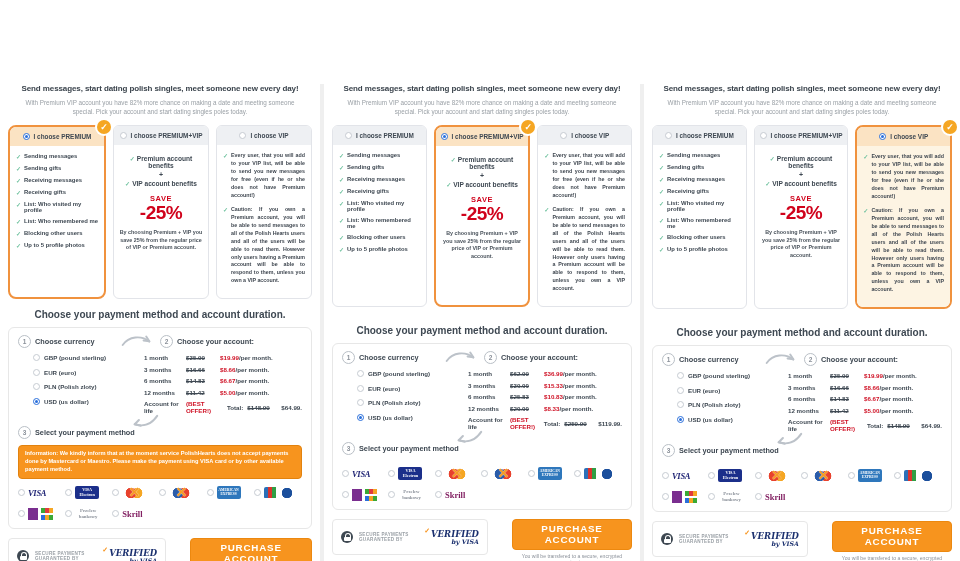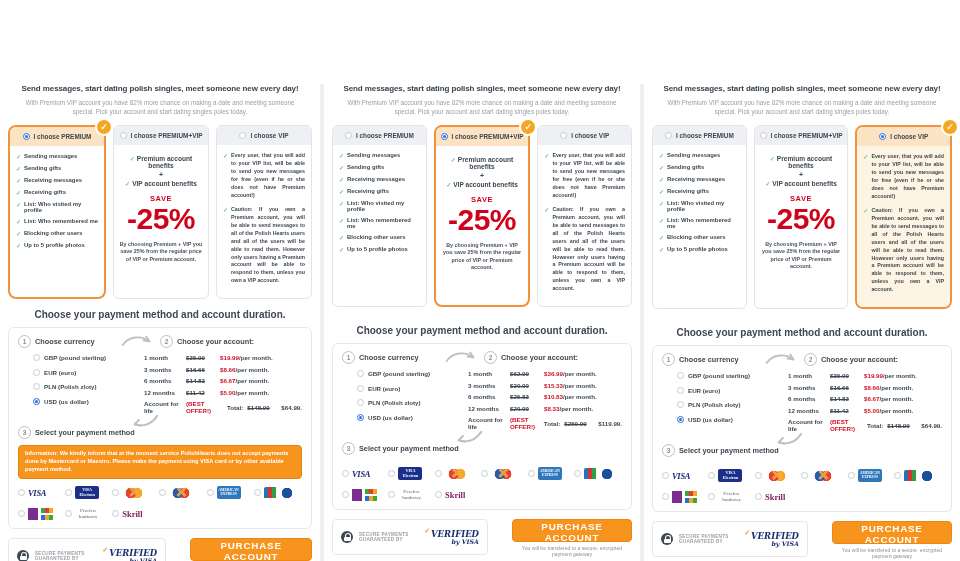--- a/index.html
+++ b/index.html
@@ -29,21 +29,21 @@
   .sel .r{border-color:#2a6fdb;}
   .sel .r::after{content:"";position:absolute;left:1px;top:1px;right:1px;bottom:1px;background:#2a6fdb;border-radius:50%;}
 
   .feat{display:flex;gap:3px;align-items:flex-start;margin-bottom:5px;font-size:5.9px;font-weight:600;}
   .ck{color:#72c3a1;font-size:6px;font-weight:700;flex:none;}
   .combo-b{text-align:center;padding:8px 5px;}
   .combo-line{font-size:6.6px;font-weight:700;margin:2px 0;}
   .combo-line .ck{margin-right:2px;}
   .plus{font-size:7px;font-weight:700;margin:1px 0;}
   .save-l{color:#d0021b;font-size:7.5px;font-weight:800;margin-top:7px;letter-spacing:0.5px;}
-  .save-v{color:#d0021b;font-size:30px;font-weight:800;line-height:1.05;letter-spacing:-0.5px;}
+  .save-v{color:#d0021b;font-size:19px;font-weight:800;line-height:1.05;letter-spacing:-0.5px;}
   .combo-note{font-size:5.4px;font-weight:600;margin-top:6px;line-height:1.4;color:#4a535c;}
   .vip-b{padding:7px 6px;}
   .vip-p{display:flex;gap:3px;margin-bottom:6px;}
   .vip-p p{margin:0;font-size:5.3px;line-height:1.5;text-align:justify;font-weight:600;color:#3f4750;}
 
   
   .pay-head{font-size:10px;font-weight:700;text-align:center;margin:10px 0 7px;white-space:nowrap;}
   .panel+.panel .pay-head{margin-top:18px;}
   .box{border:1px solid #e7e7e7;border-radius:6px;background:#fff;padding:7px 9px;position:relative;}
   .heads{display:flex;align-items:flex-start;margin-bottom:6px;}
@@ -107,21 +107,21 @@
   .lockc::before{content:"";position:absolute;top:2px;left:3.5px;width:4px;height:4px;border:1px solid #fff;
     border-bottom:none;border-radius:3px 3px 0 0;}
   .lockc::after{content:"";position:absolute;top:6px;left:2.5px;width:7px;height:4px;background:#fff;border-radius:1px;}
   .sec-t span{display:block;font-size:4.6px;color:#9aa0a6;font-weight:700;letter-spacing:0.3px;}
   .vbv{margin-left:auto;display:block;text-align:right;}
   .vbv1{display:flex;align-items:flex-start;justify-content:flex-end;gap:1px;
     font-family:"DejaVu Serif",serif;font-style:italic;font-weight:700;font-size:8.5px;color:#1a2f6e;}
   .vck{color:#f7941e;font-weight:900;font-size:7px;font-style:normal;font-family:"Liberation Sans",sans-serif;margin-top:-2px;}
   .vbv2{display:block;font-family:"DejaVu Serif",serif;font-style:italic;font-weight:700;font-size:6.3px;color:#1a2f6e;margin-top:-1px;}
   .buy-col{flex:1;display:flex;flex-direction:column;}
-  .buy{height:23px;background:#f7941e;border:1px solid #ec880f;border-radius:4px;color:#fff;
+  .buy{height:31px;background:#f7941e;border:1px solid #ec880f;border-radius:4px;color:#fff;
     font-family:"Liberation Sans",sans-serif;font-size:9.8px;font-weight:700;letter-spacing:0.8px;cursor:pointer;}
   .buy-note{font-size:5.1px;color:#8a9099;text-align:center;margin-top:3px;}
   svg .st{stroke:#bcc2c9;stroke-width:2.2;fill:none;stroke-linecap:round;}
 </style>
 </head>
 <body>
 
 <div class="panels">
 
   <div class="panel">

